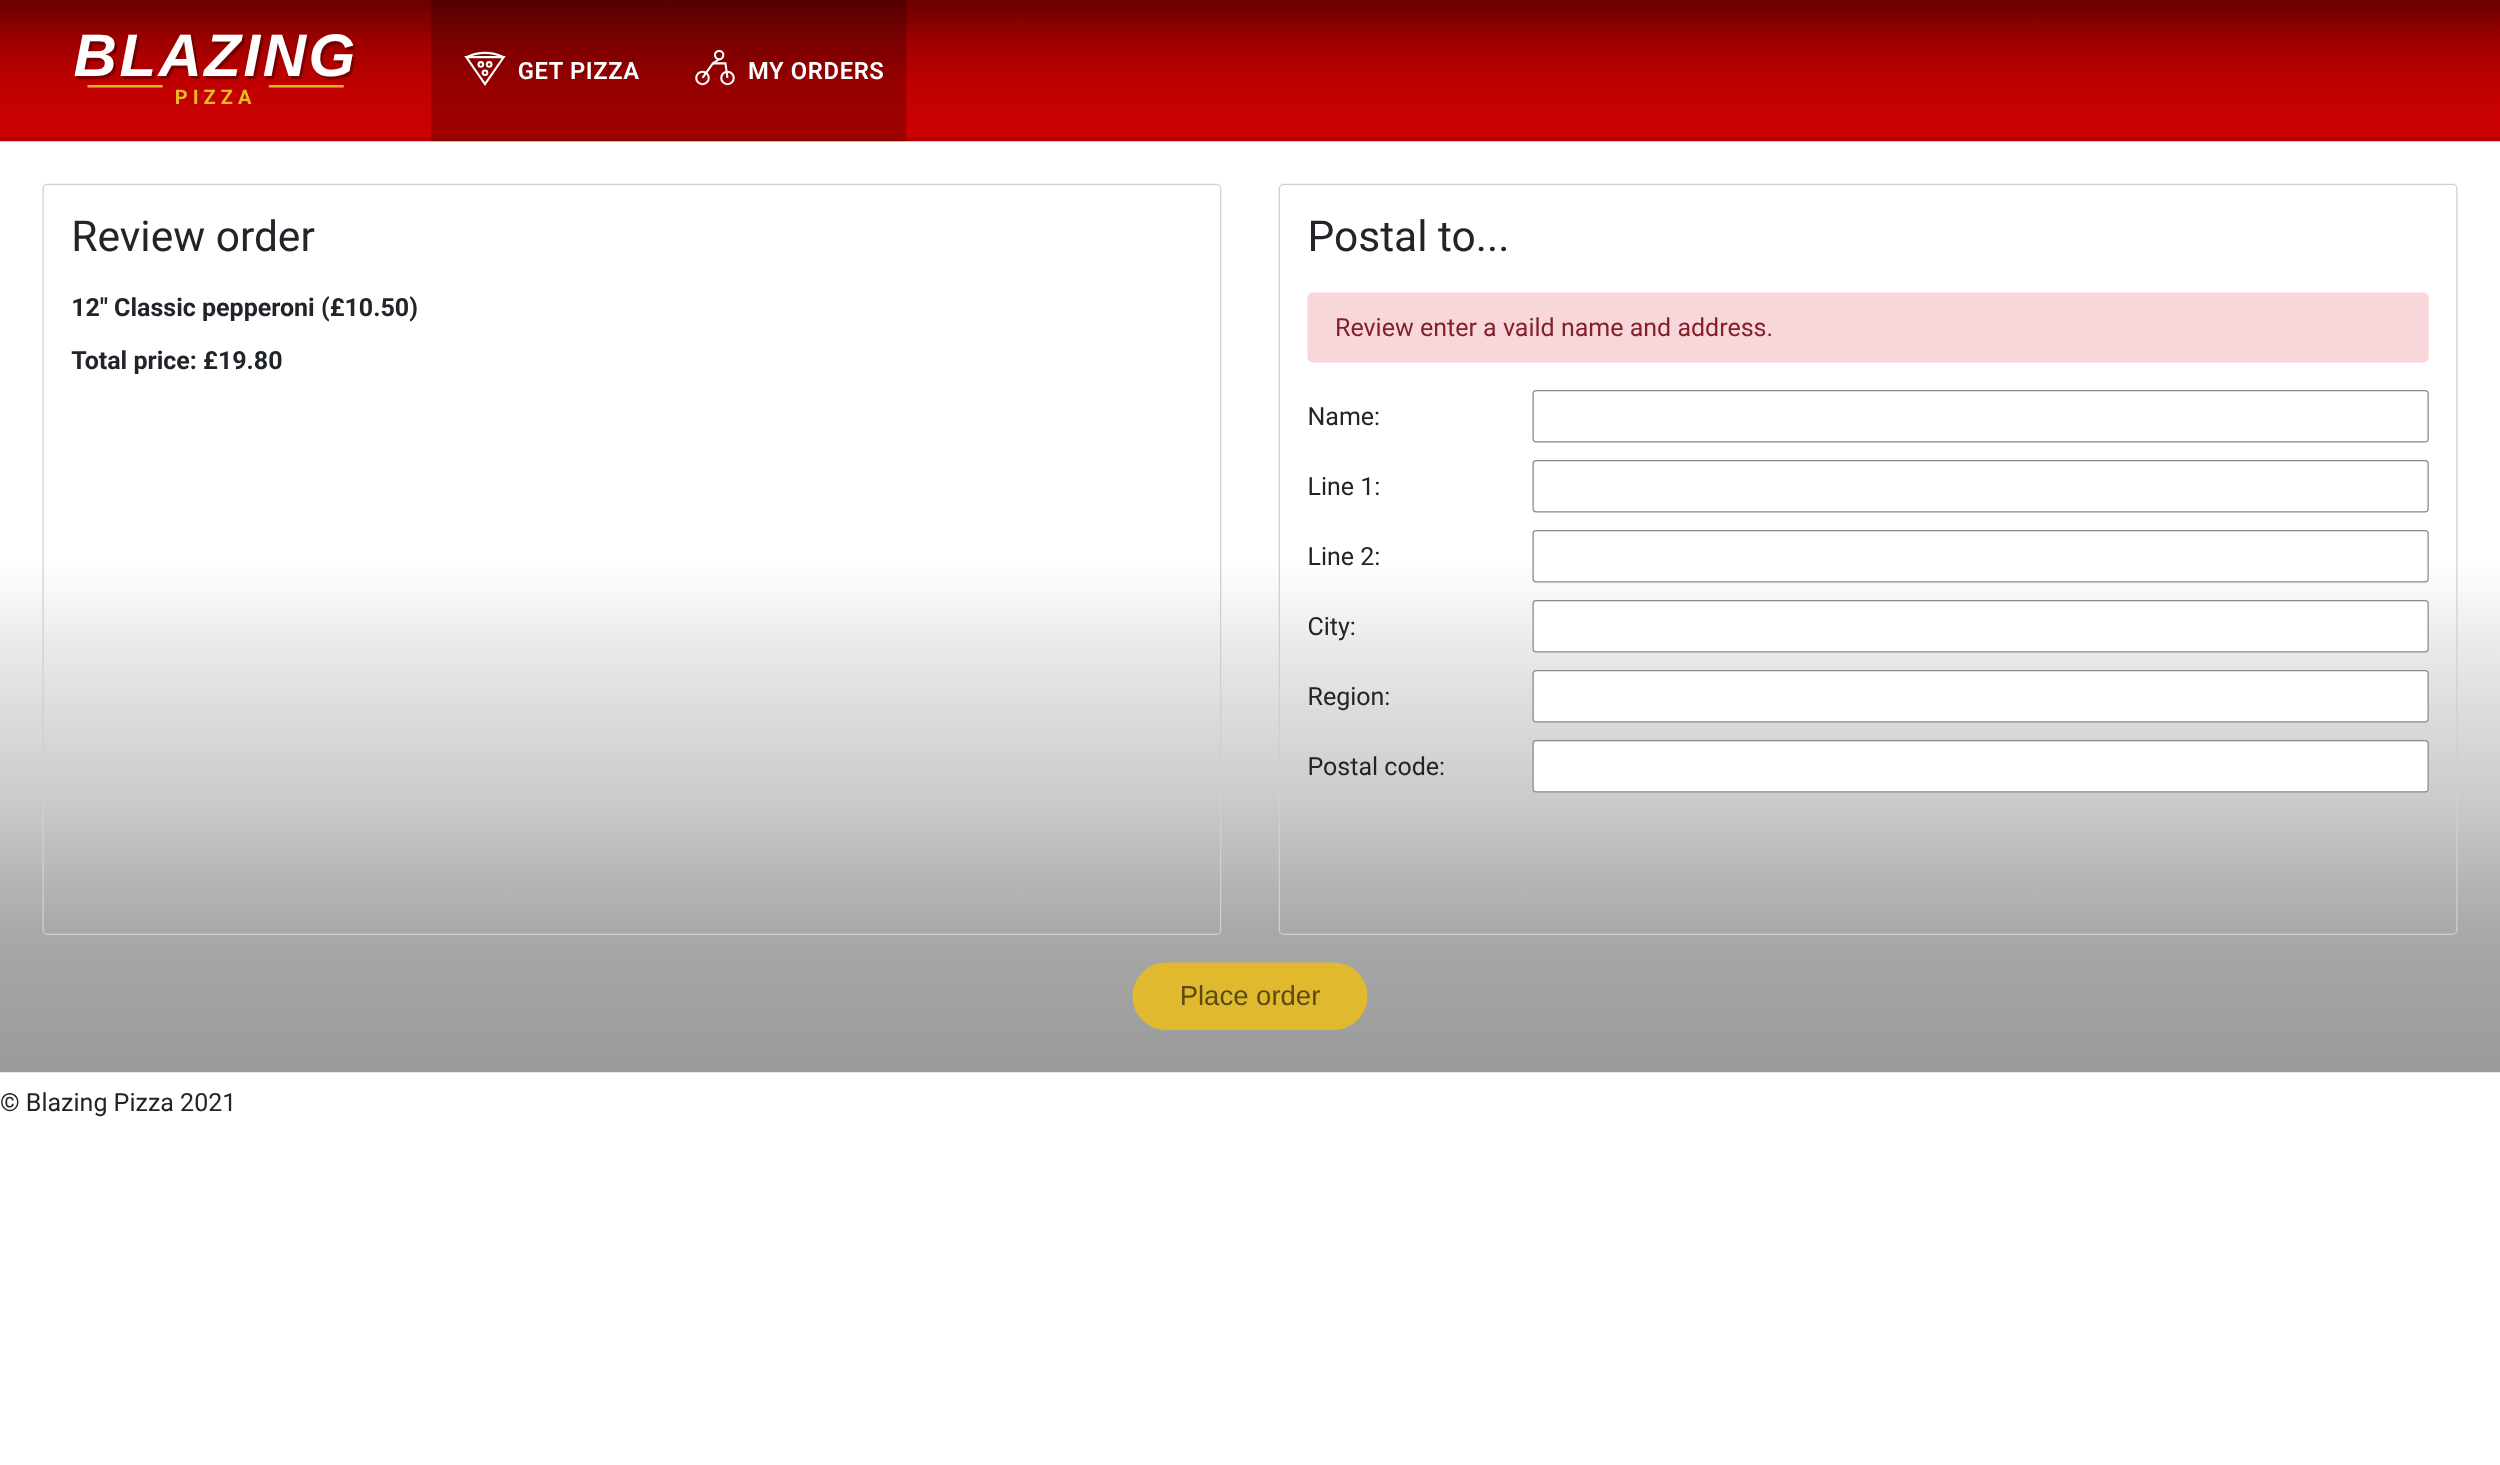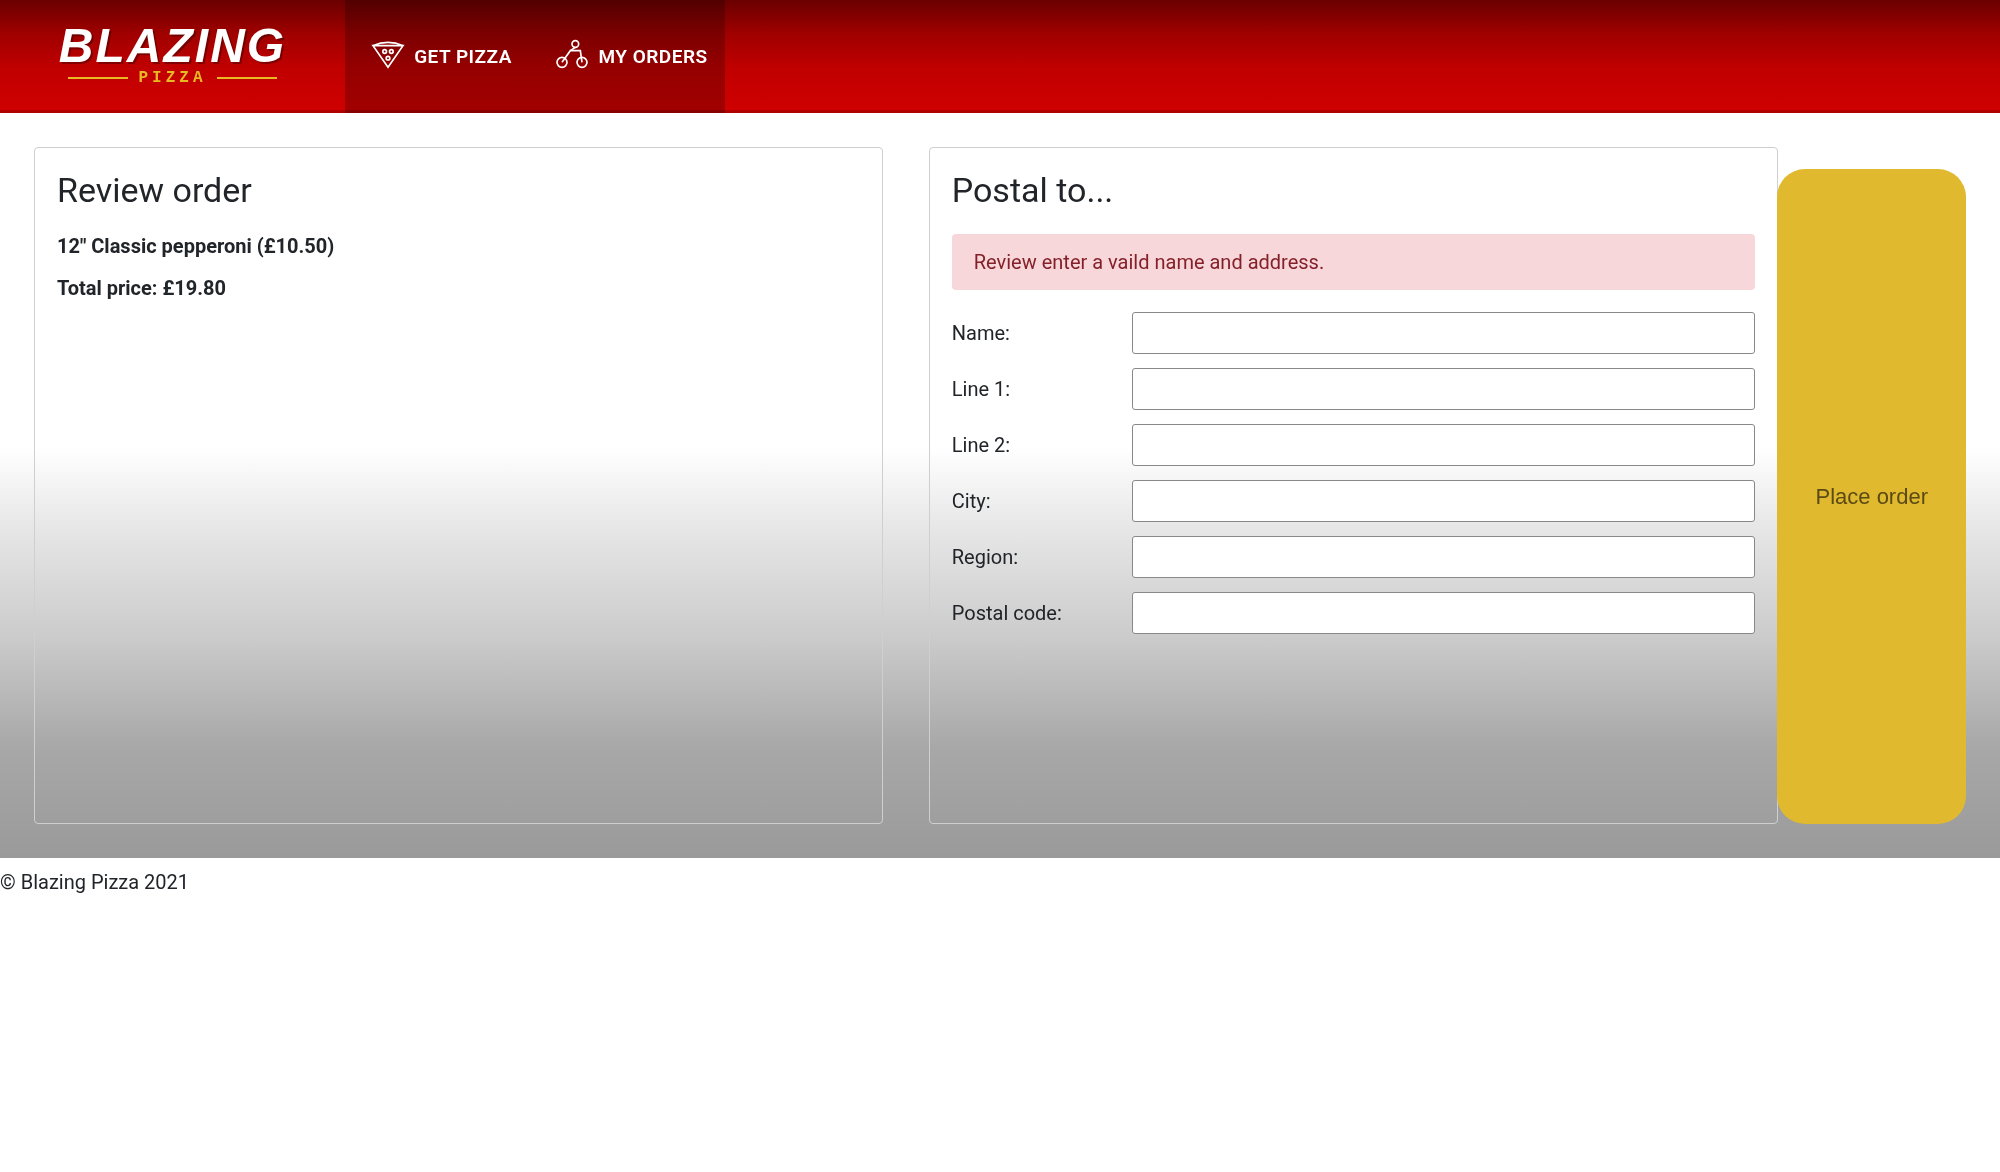--- a/index.html
+++ b/index.html
@@ -41,24 +41,22 @@
       font-family: Impact, "Arial Black", sans-serif;
       font-size: 48px;
       font-weight: 900;
       letter-spacing: 2px;
       font-style: italic;
       line-height: 0.85;
       text-shadow: 2px 2px 0 rgba(0,0,0,0.3);
     }
     .logo-sub-wrap {
       display: flex;
-      align-items: center;
       gap: 10px;
       margin-top: 2px;
-      font-family: Liberation Mono, monospace;
     }
     .logo-line {
       width: 60px;
       height: 2px;
       background: #e8b923;
     }
     .logo-sub {
       color: #e8b923;
       font-size: 16px;
       font-weight: 700;
@@ -80,21 +78,21 @@
     }
     .nav-item svg {
       width: 40px;
       height: 36px;
     }
     .main {
       padding: 34px;
       background: linear-gradient(to bottom, #ffffff 0%, #ffffff 45%, #e8e8e8 55%, #cccccc 70%, #a8a8a8 85%, #9a9a9a 100%);
       min-height: 745px;
       display: flex;
-      flex-direction: row;
+      flex-direction: column;
     }
     .panels {
       display: flex;
       gap: 46px;
       flex: 1;
     }
     .panel {
       background: rgba(255,255,255,0.0);
       border: 1px solid #cfcfcf;
       border-radius: 4px;

